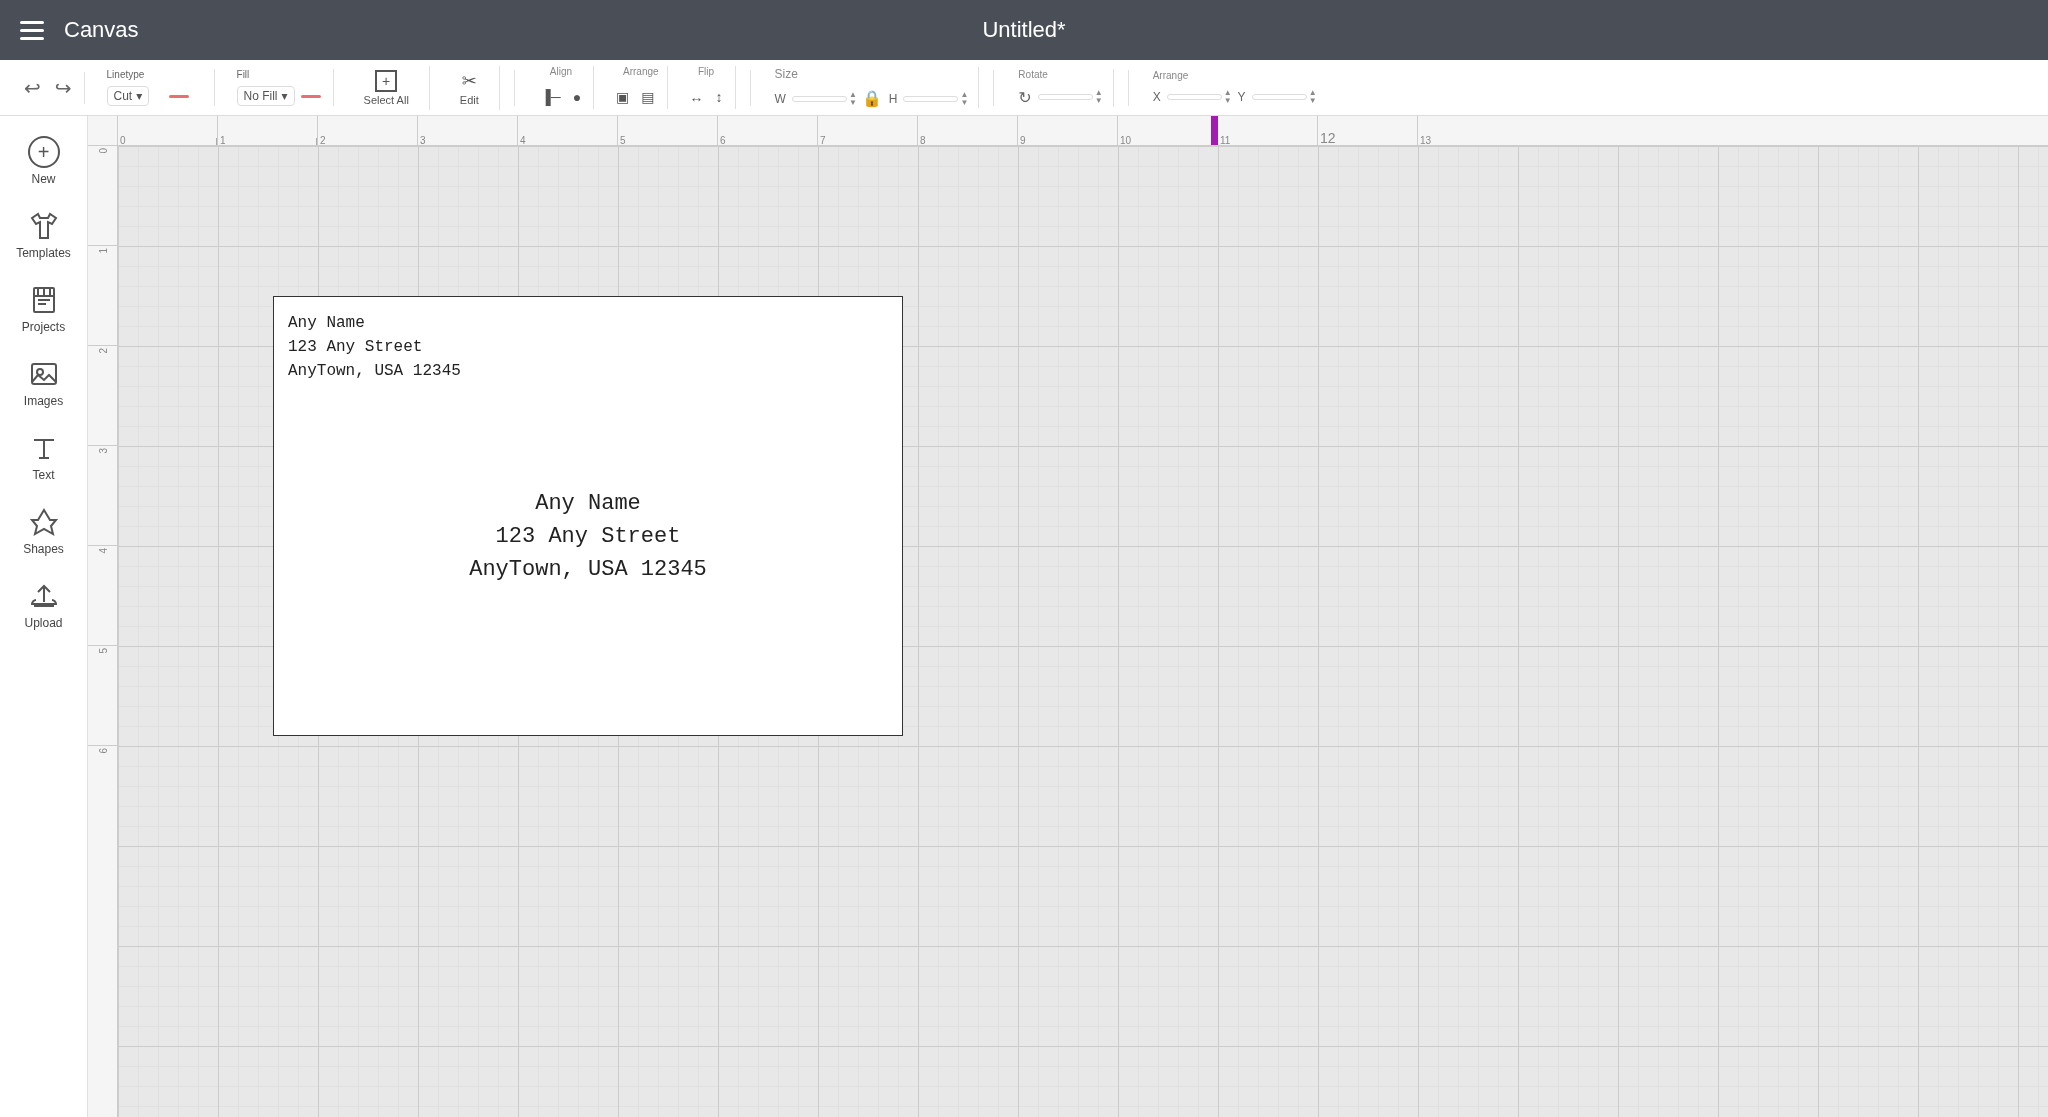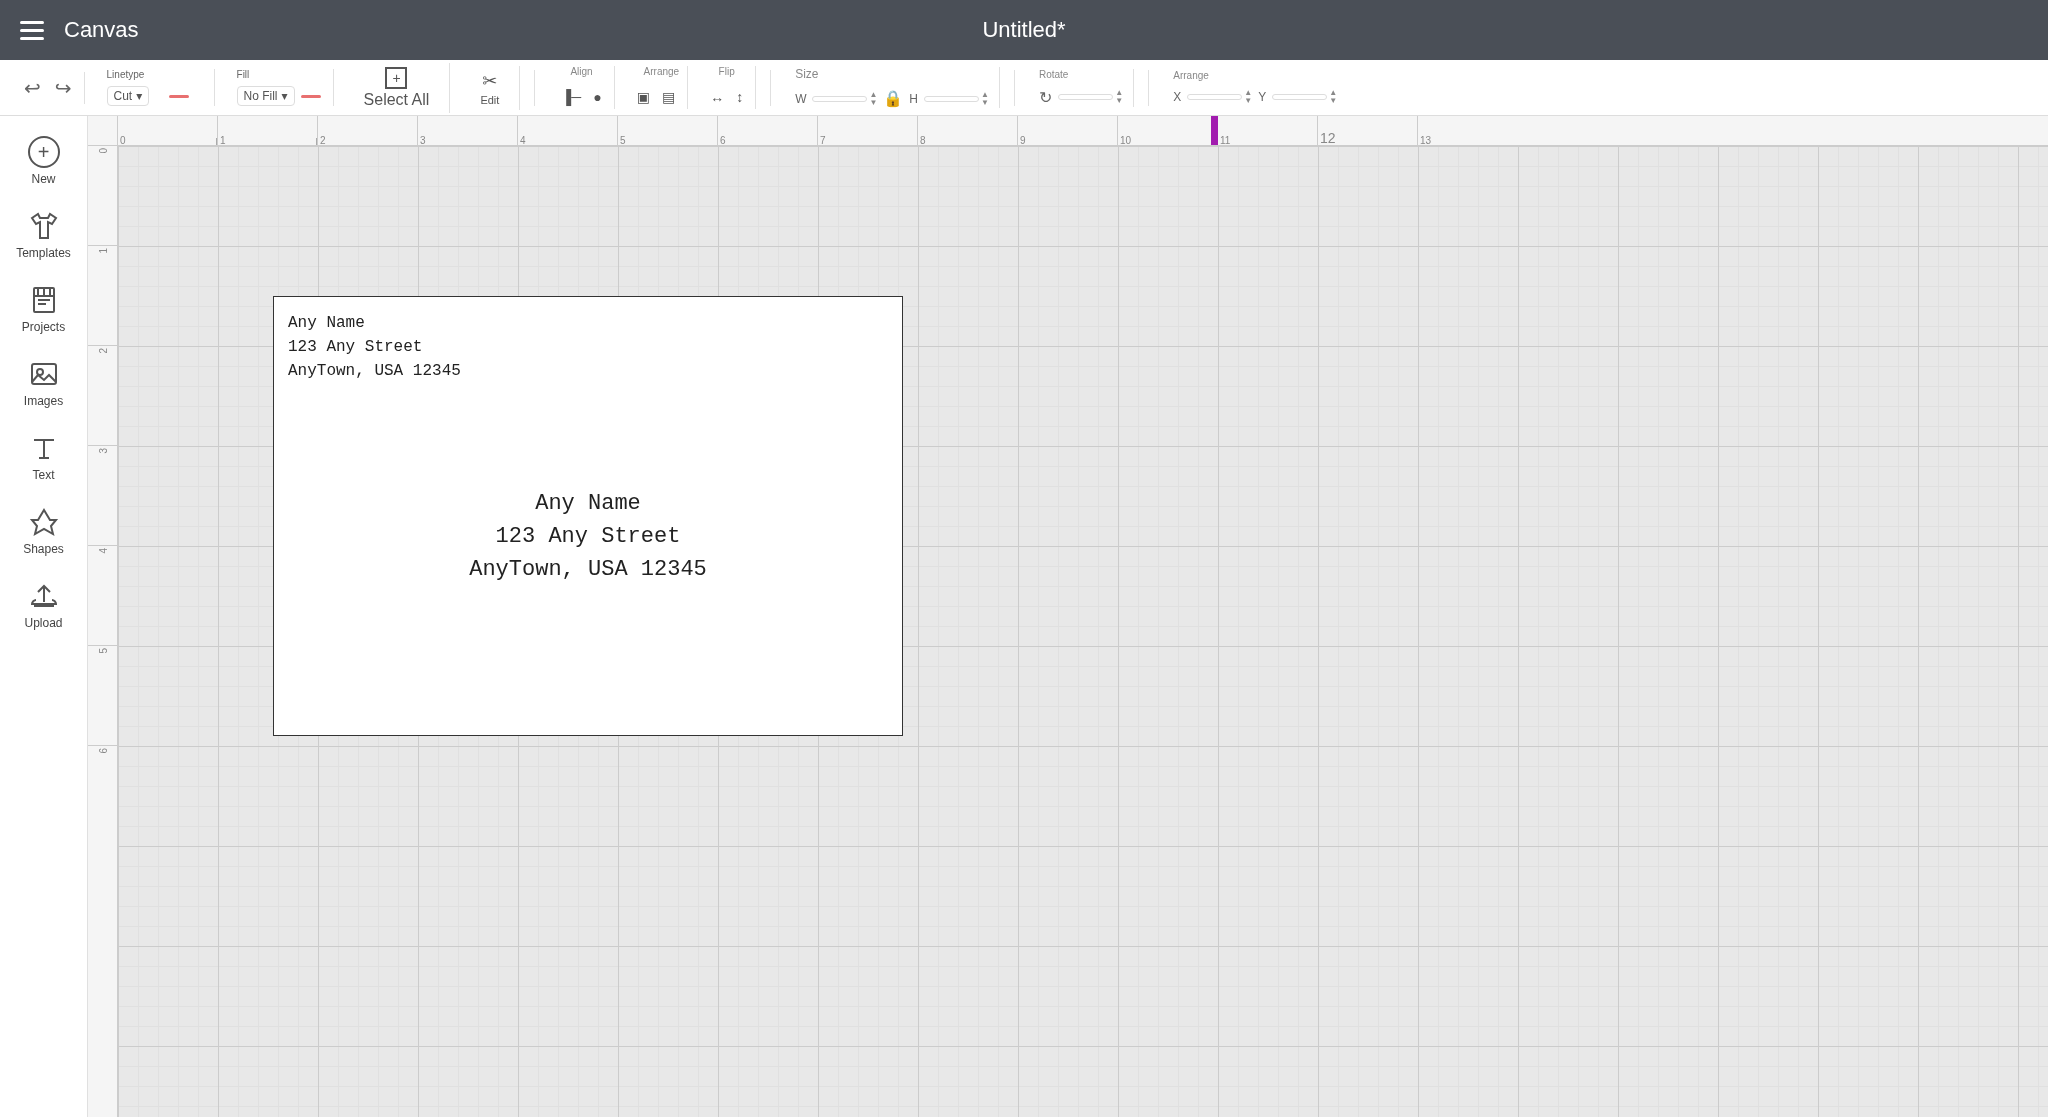--- a/index.html
+++ b/index.html
@@ -100,21 +100,21 @@
       width: 22px;
       height: 22px;
       border: 2px solid #555;
       display: flex;
       align-items: center;
       justify-content: center;
       font-size: 14px;
       color: #555;
     }
     .select-all-label {
-      font-size: 16px;
+      font-size: 11px;
       color: #555;
     }
     .edit-group {
       display: flex;
       flex-direction: column;
       align-items: center;
       gap: 2px;
       cursor: pointer;
       padding: 4px 8px;
     }

